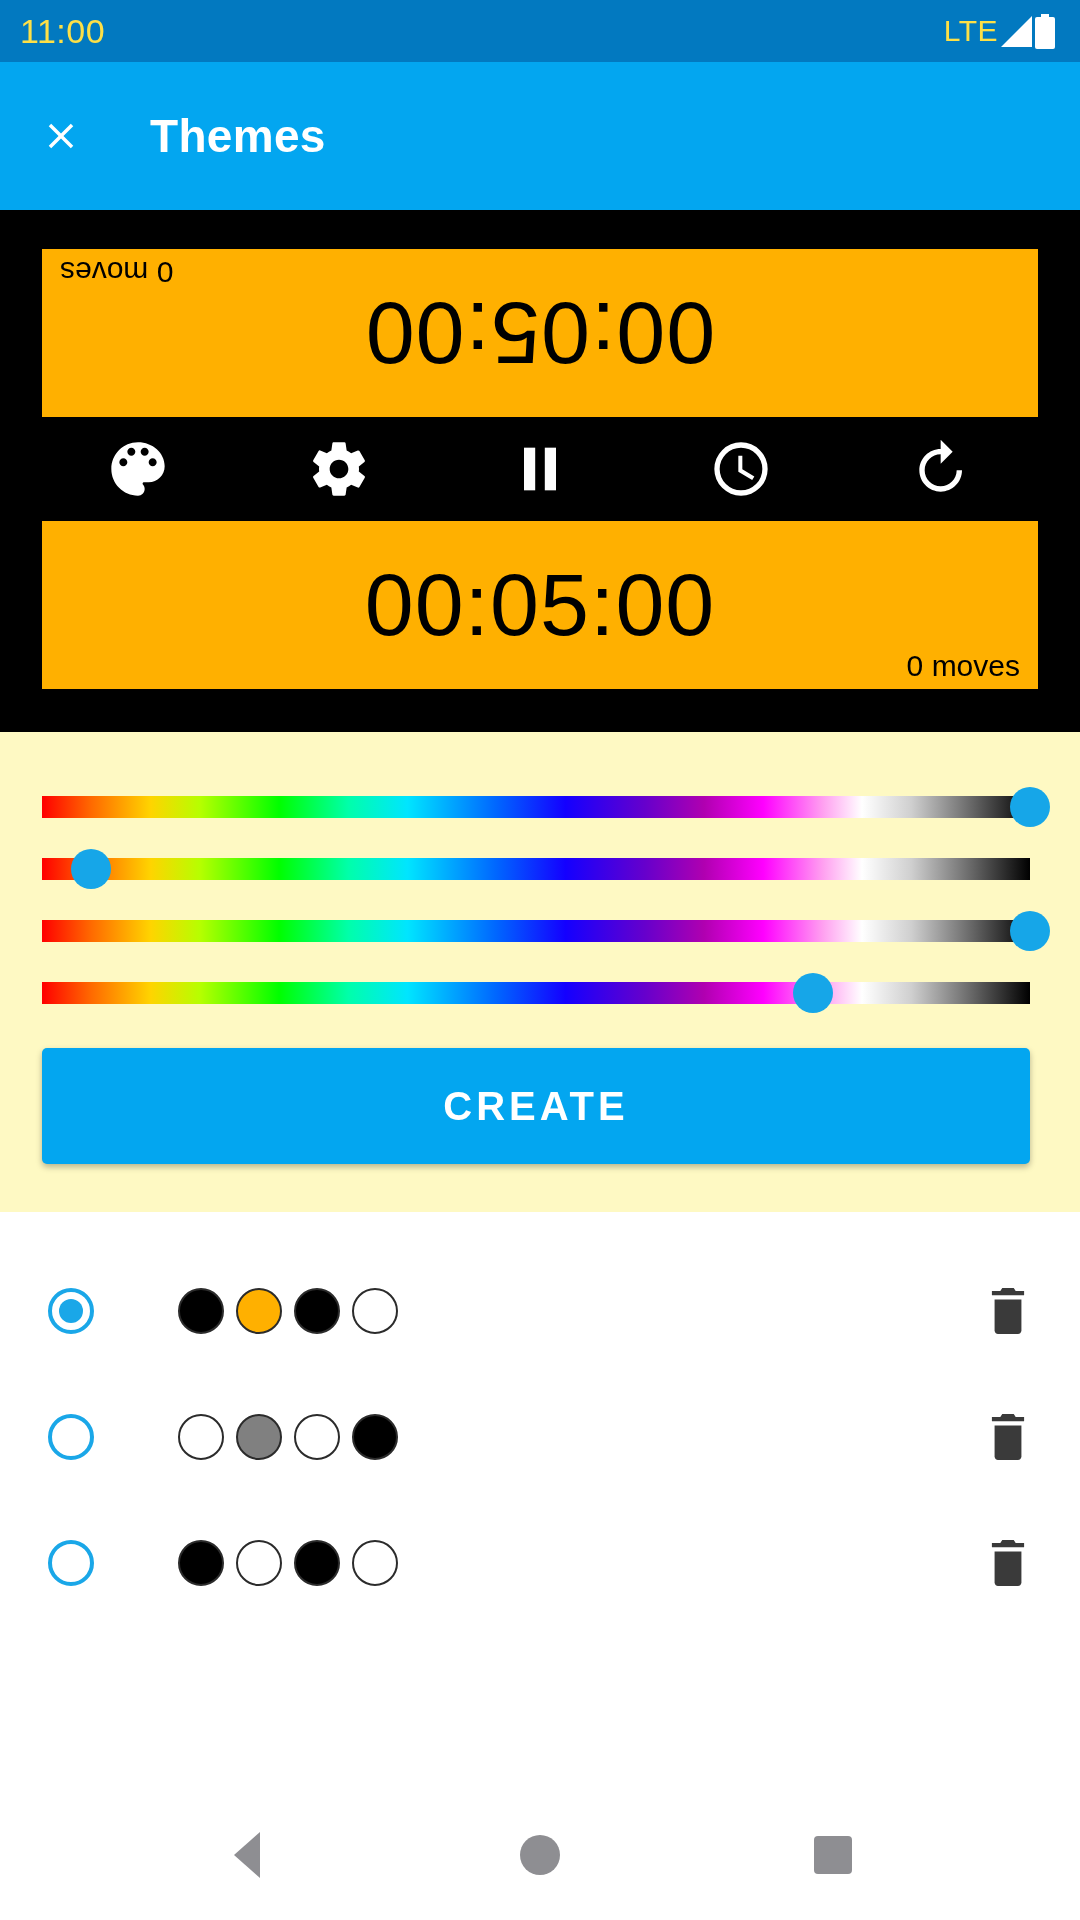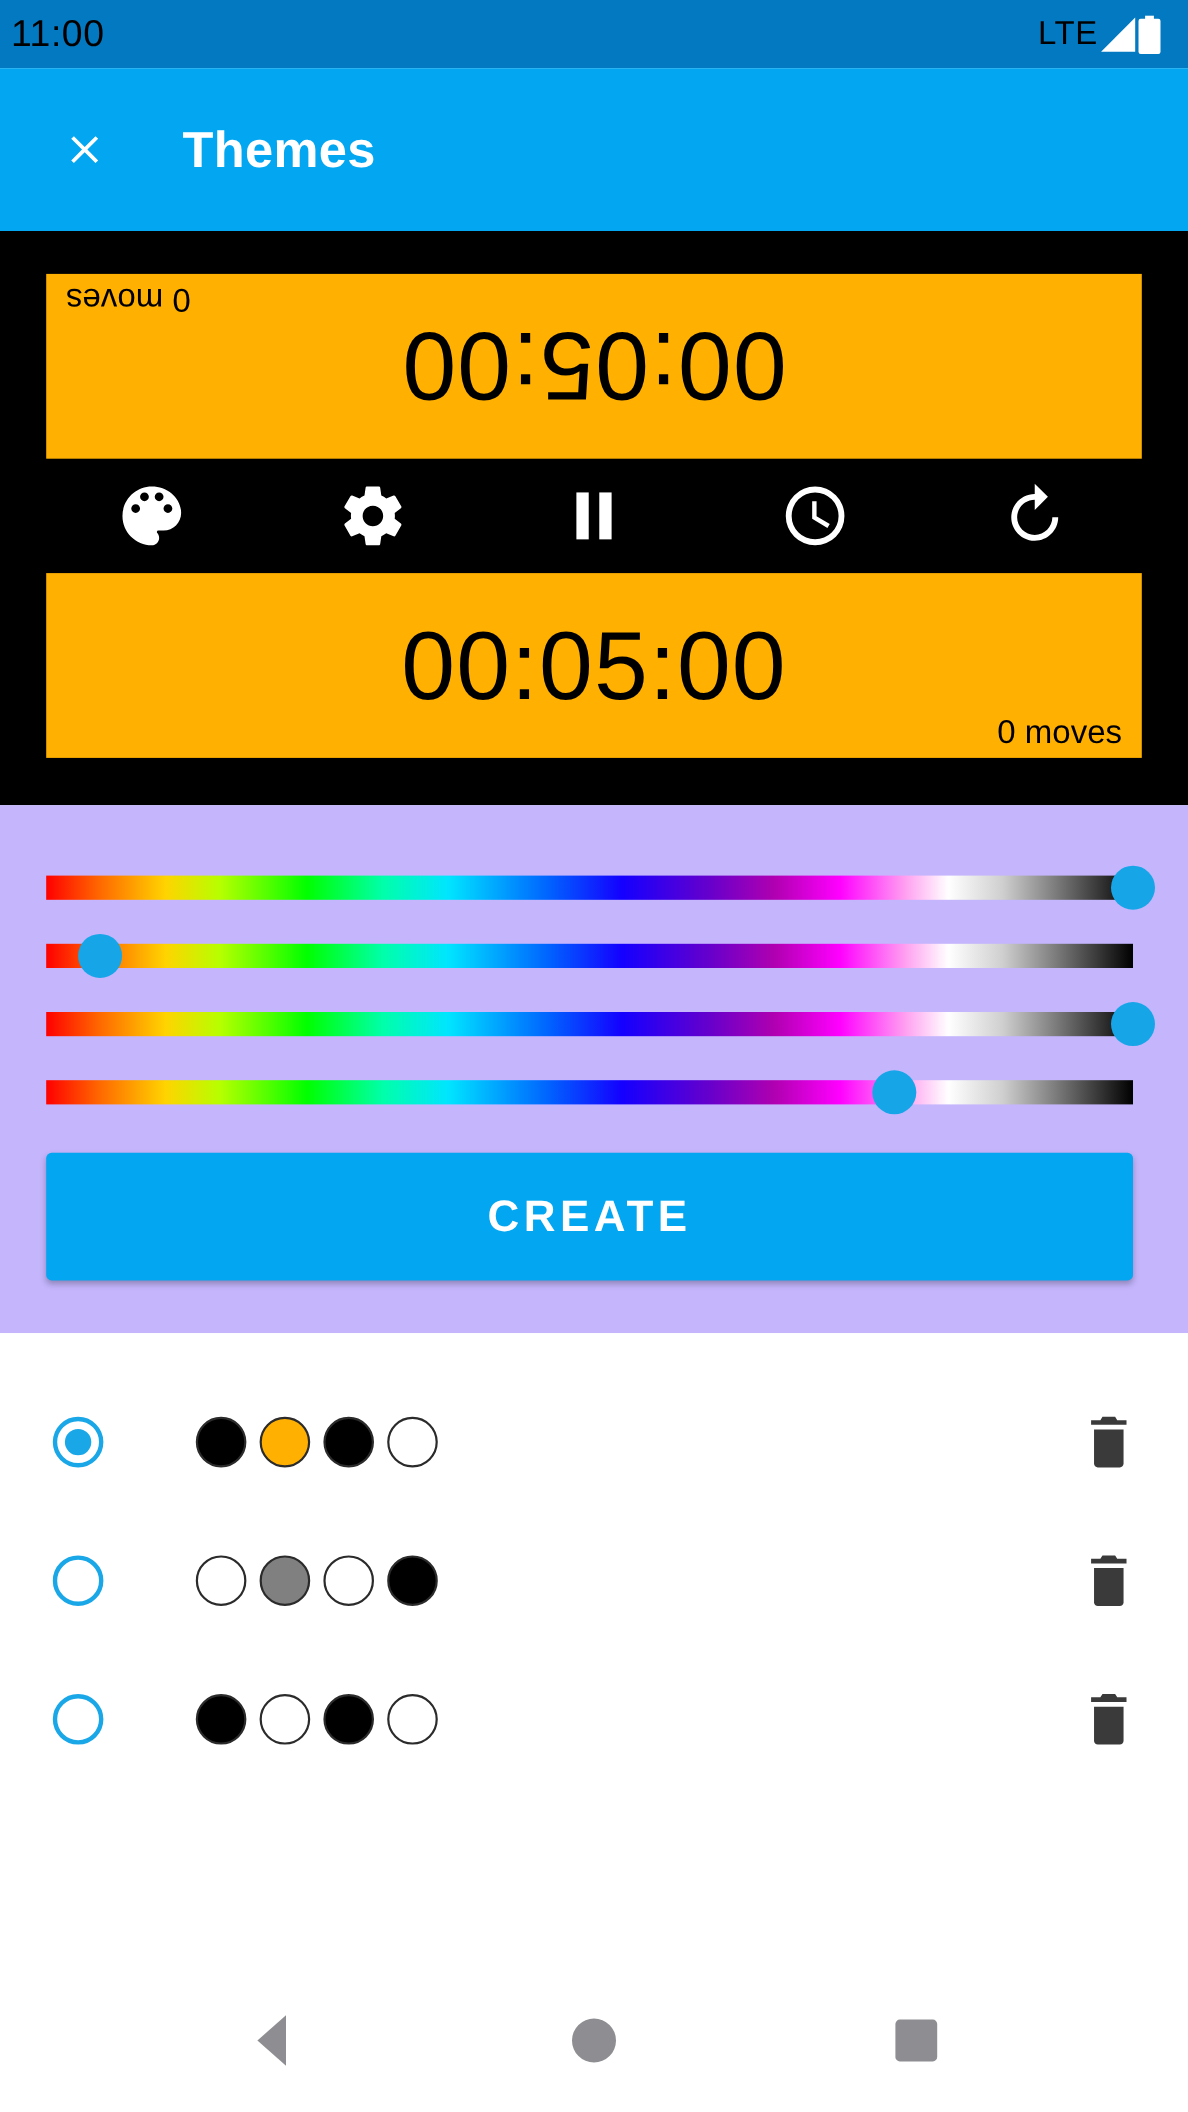--- a/index.html
+++ b/index.html
@@ -21,22 +21,22 @@
     background: #ffffff;
   }
 
   
   .status-bar {
     height: 62px;
     flex: 0 0 62px;
     background: #0279c0;
     display: flex;
     align-items: center;
-    padding: 0 24px 0 10px;
-    color: #000000;
+    padding: 0 24px 0 20px;
+    color: #fde047;
   }
   .status-clock {
     font-size: 34px;
     letter-spacing: 0.5px;
     font-weight: 400;
     line-height: 1;
   }
   .status-right {
     margin-left: auto;
     display: flex;
@@ -57,21 +57,21 @@
     display: block;
   }
 
   
   .app-bar {
     height: 148px;
     flex: 0 0 148px;
     background: #03a6f0;
     display: flex;
     align-items: center;
-    padding-left: 40px;
+    padding-left: 24px;
   }
   .close-btn {
     width: 74px; height: 74px;
     display: flex; align-items: center; justify-content: center;
     cursor: pointer;
   }
   .close-btn svg { width: 42px; height: 42px; display: block; }
   .app-title {
     color: #ffffff;
     font-size: 46px;
@@ -120,21 +120,21 @@
   }
   .ctrl-btn {
     width: 92px; height: 92px;
     display: flex; align-items: center; justify-content: center;
     cursor: pointer;
   }
   .ctrl-btn svg { width: 64px; height: 64px; display: block; fill: #ffffff; }
 
   
   .sliders-panel {
-    background: #c4b5fd;
+    background: #fef9c3;
     flex: 0 0 auto;
     padding: 44px 50px 48px 42px;
   }
   .slider-row {
     position: relative;
     height: 62px;
     display: flex;
     align-items: center;
   }
   .slider-track {

